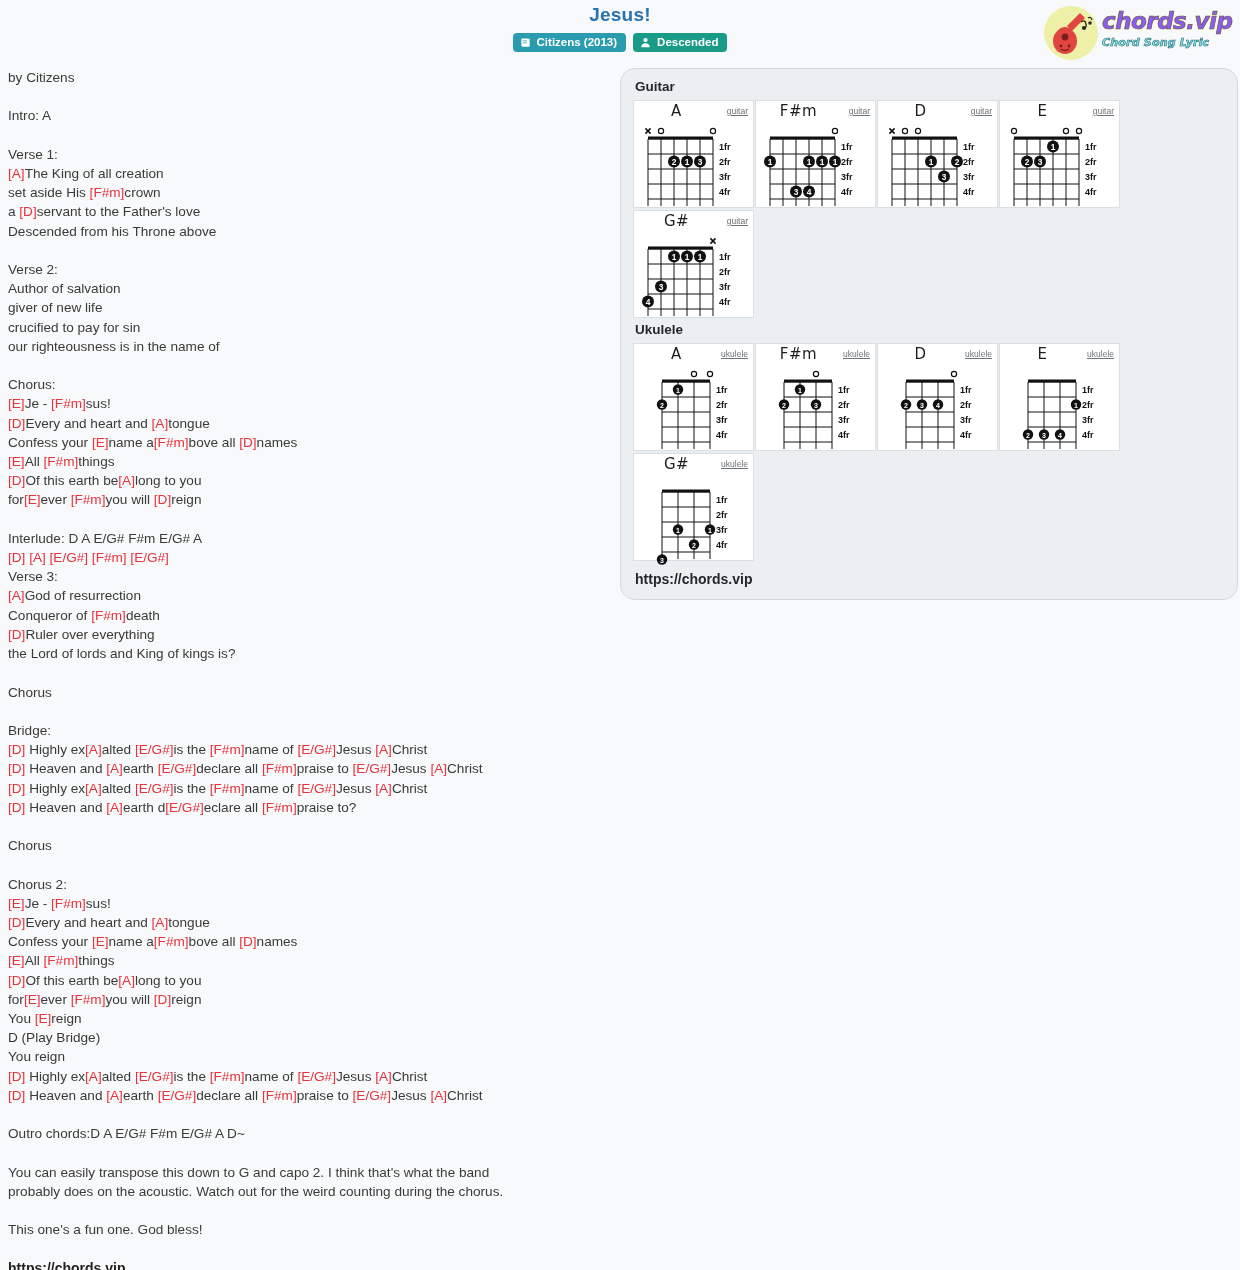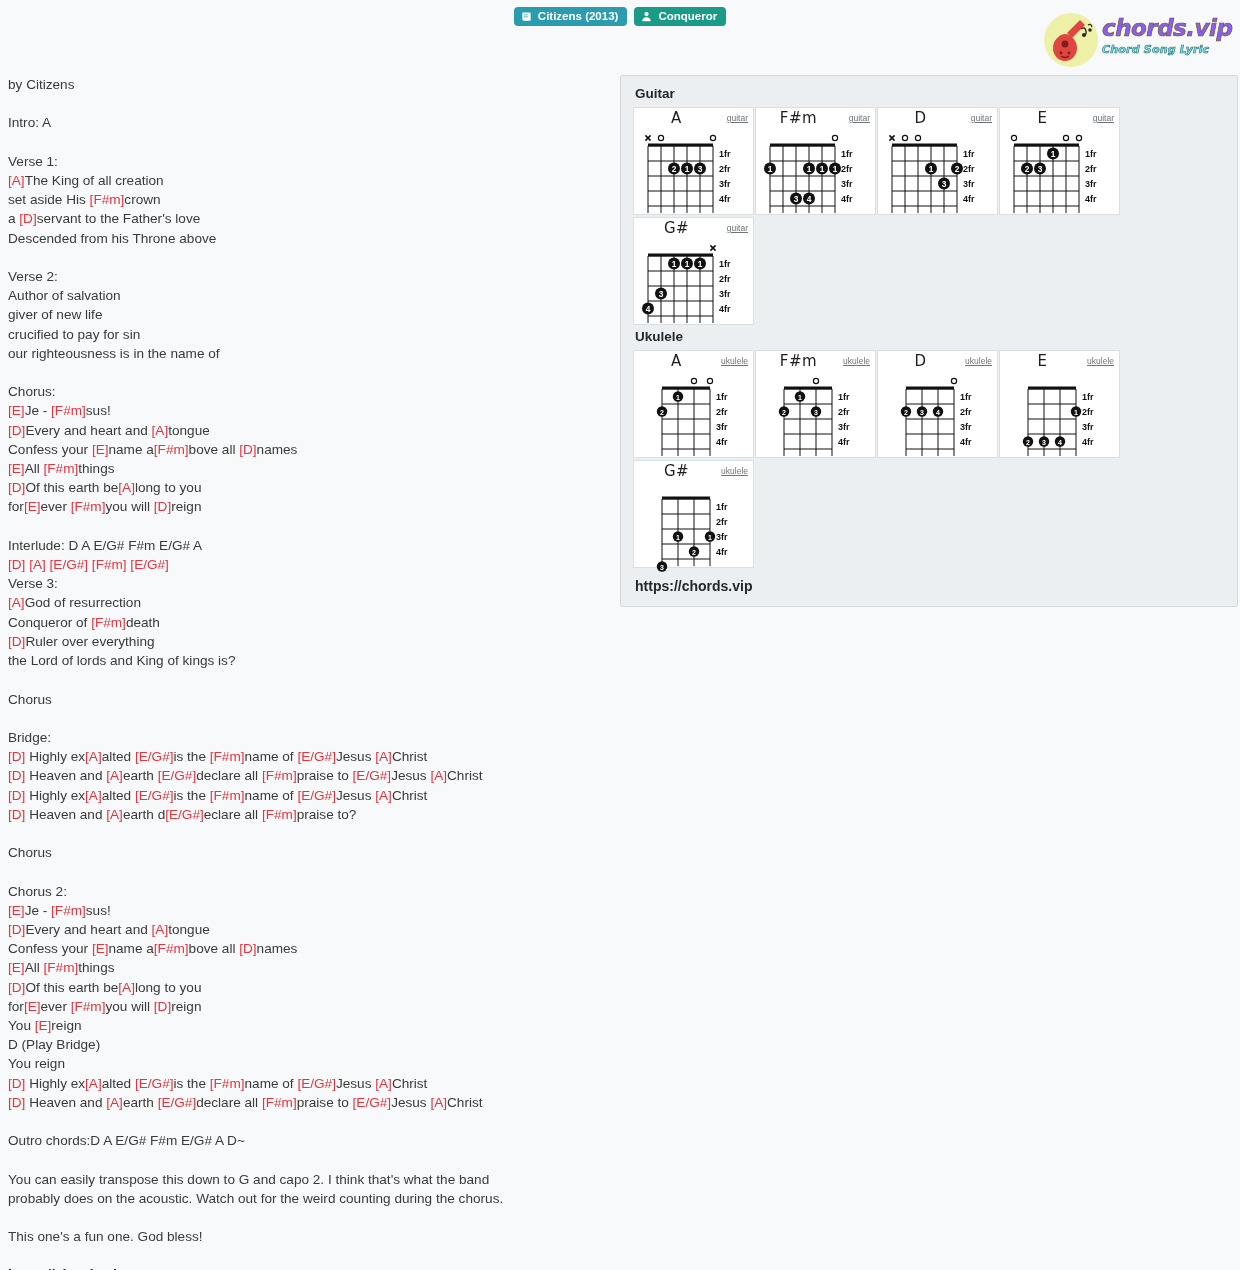--- a/index.html
+++ b/index.html
@@ -107,21 +107,21 @@
   }
 
   
   .chordpanel {
     position: absolute;
     left: 620px;
     top: 6px;
     width: 618px;
     background: #eceff1;
     border: 1px solid #d4d9dd;
-    border-radius: 2px;
+    border-radius: 15px;
     padding: 10px 12px 12px 12px;
   }
   .chord-section-title {
     font-size: 13.5px;
     font-weight: bold;
     color: #23272b;
     margin: 0 0 6px 2px;
   }
   .chord-row {
     display: flex;
@@ -165,38 +165,39 @@
     font-weight: bold;
     color: #23272b;
     padding-left: 2px;
   }
   .chord-group { margin-top: 2px; }
 </style>
 </head>
 <body>
 
 <div class="header">
+  <div class="song-title">Jesus!</div>
   <div class="badges">
     <span class="badge album">
       <span>
         <svg width="11" height="11" viewBox="0 0 16 16">
             <path fill="#ffffff" d="M2 2h9a2 2 0 0 1 2 2v10H4a2 2 0 0 1-2-2V2zm11 0h1v12h-1V2z"></path>
             <path fill="#2b9cb0" d="M4 5h6v1.2H4zM4 8h6v1.2H4z"></path>
           </svg>
       </span>
       <span>Citizens (2013)</span>
     </span>
     <span class="badge artist">
       <span>
         <svg width="11" height="11" viewBox="0 0 16 16">
             <circle cx="8" cy="4.5" r="3.1" fill="#ffffff"></circle>
             <path fill="#ffffff" d="M1.8 15c0-3.5 2.8-5.8 6.2-5.8S14.2 11.5 14.2 15H1.8z"></path>
           </svg>
       </span>
-      <span>Conqueror</span>
+      <span>Descended</span>
     </span>
   </div>
 
   <div class="logo">
     <div class="logo-circle"></div>
     <svg style="position:absolute;left:10px;top:6px" width="44" height="46" viewBox="0 0 44 46">
       <path d="M30 3 L35 8 L22 21 L17 16 Z" fill="#e0453f"></path>
       <ellipse cx="15" cy="31" rx="12" ry="13" fill="#e0453f"></ellipse>
       <ellipse cx="15" cy="24" rx="8" ry="7" fill="#e0453f"></ellipse>
       <circle cx="15" cy="27" r="3.4" fill="#7b1f1c"></circle>

